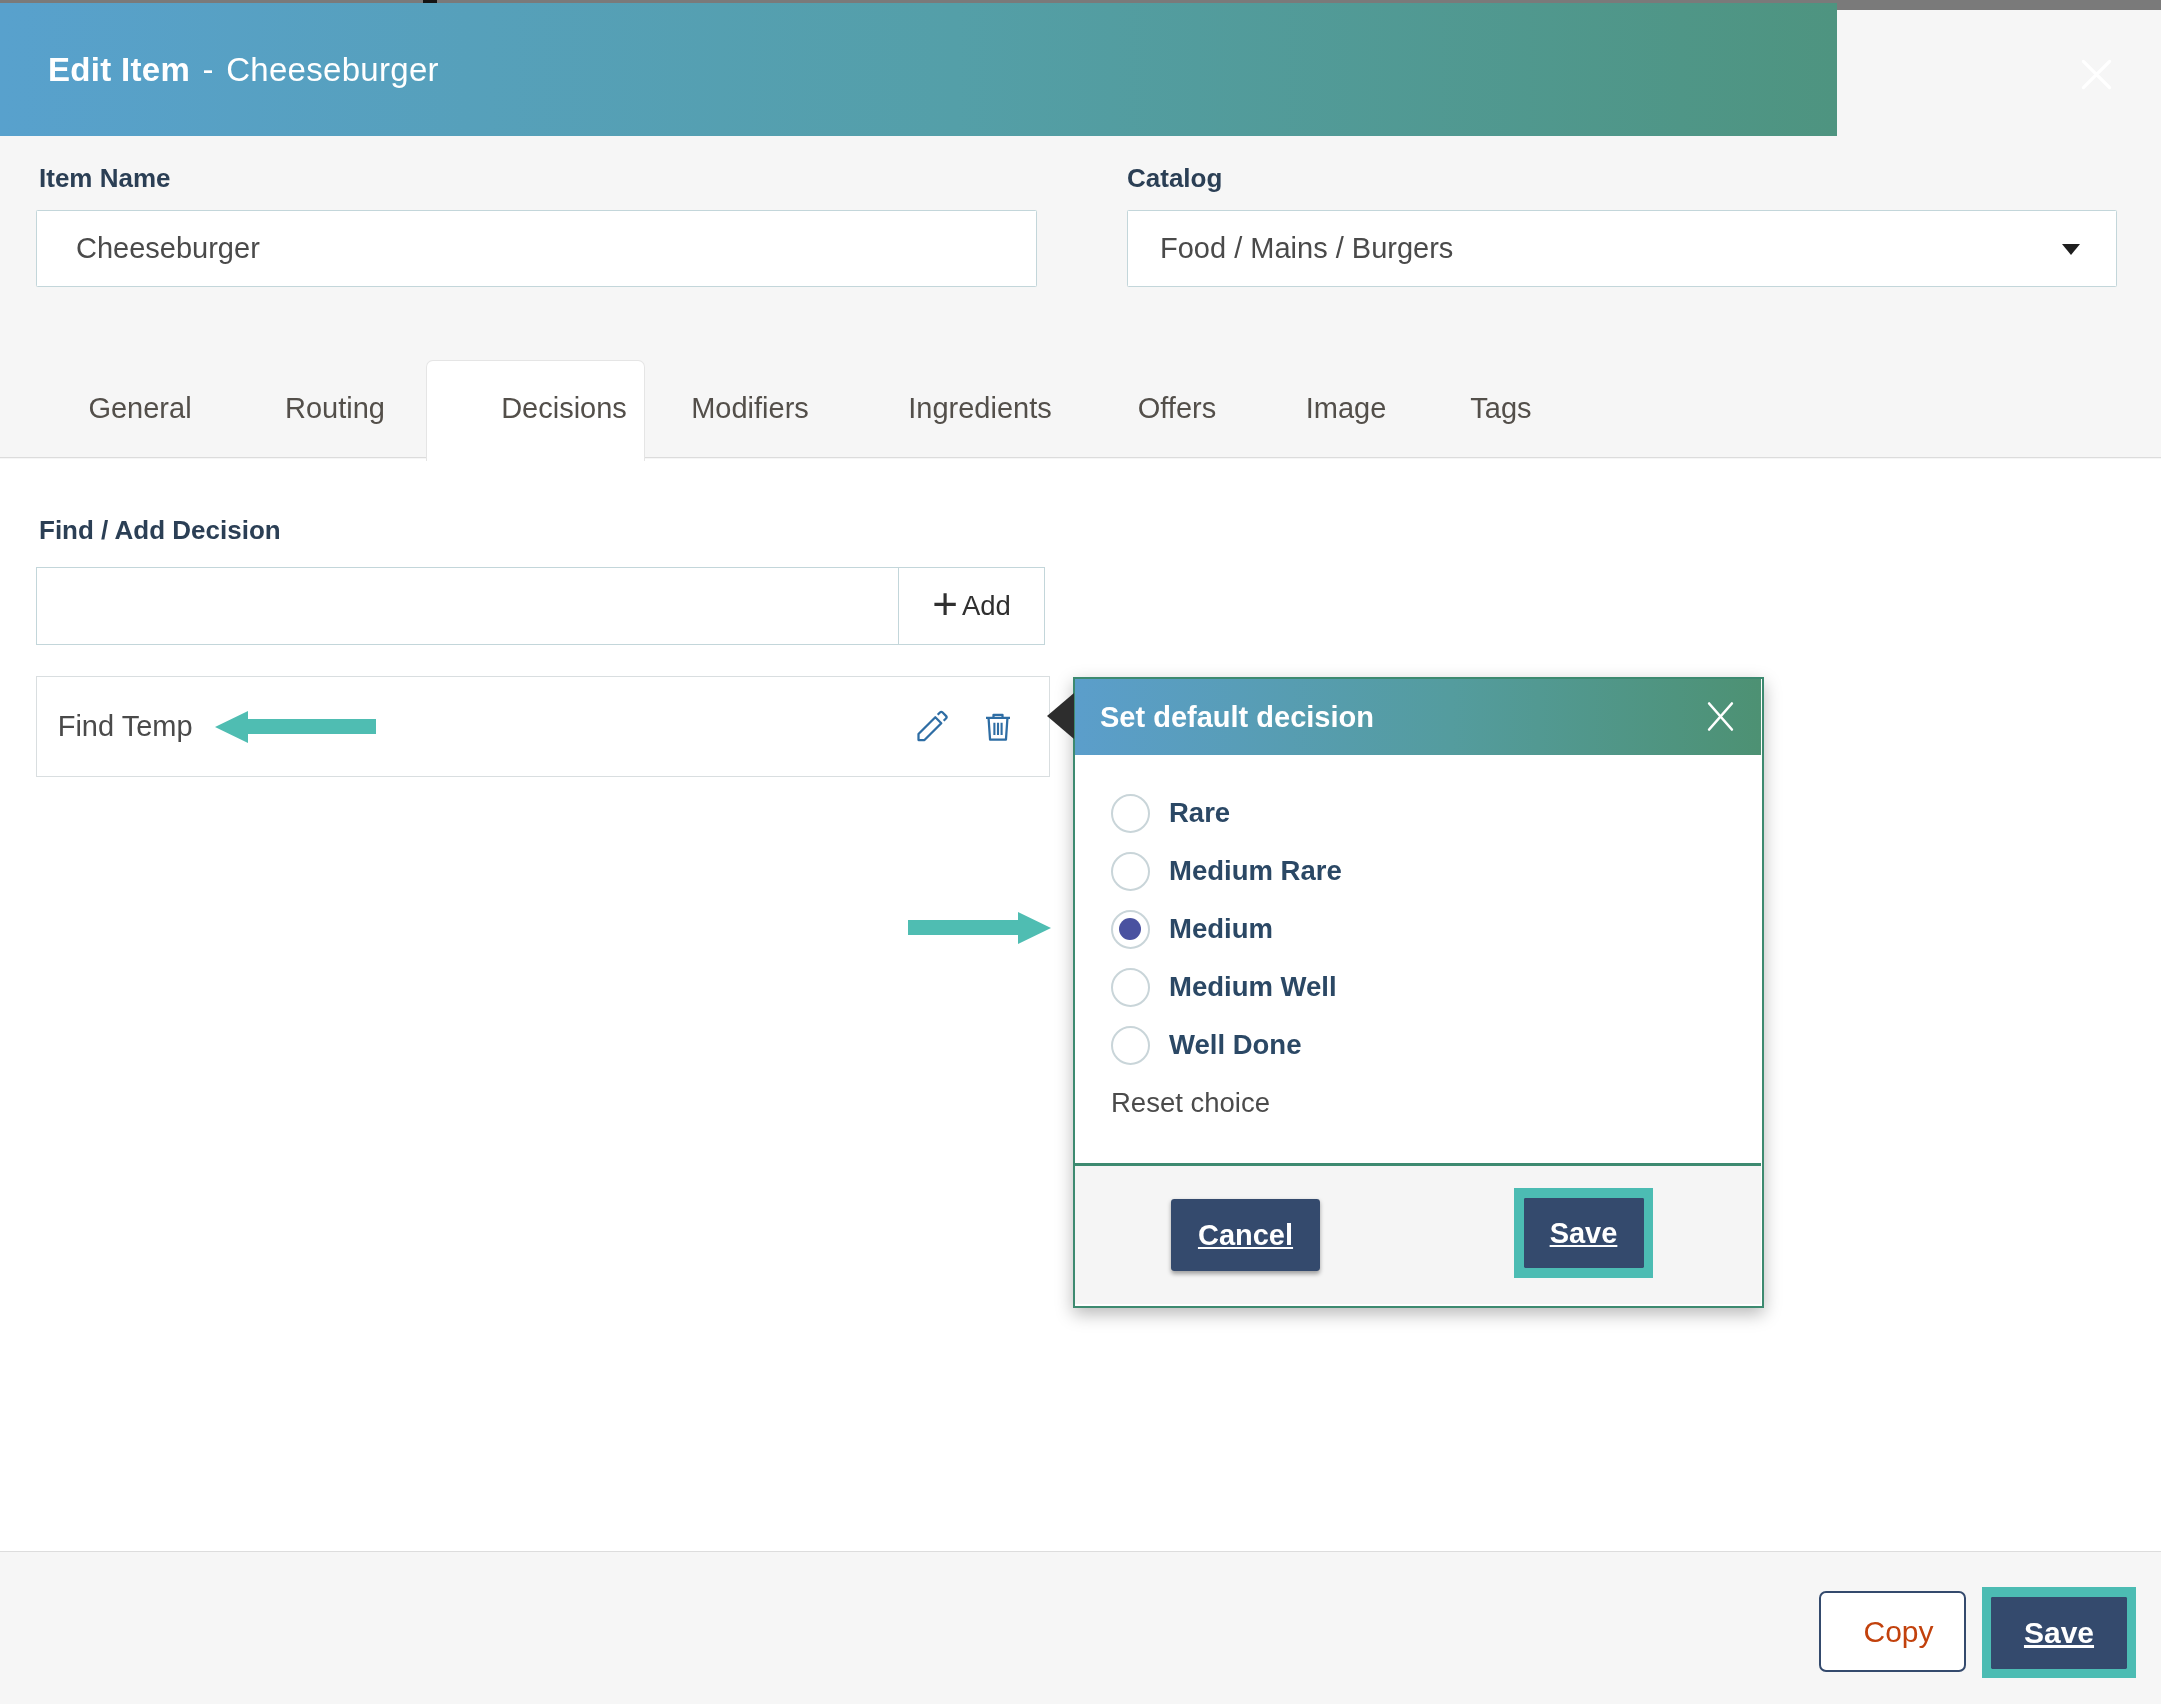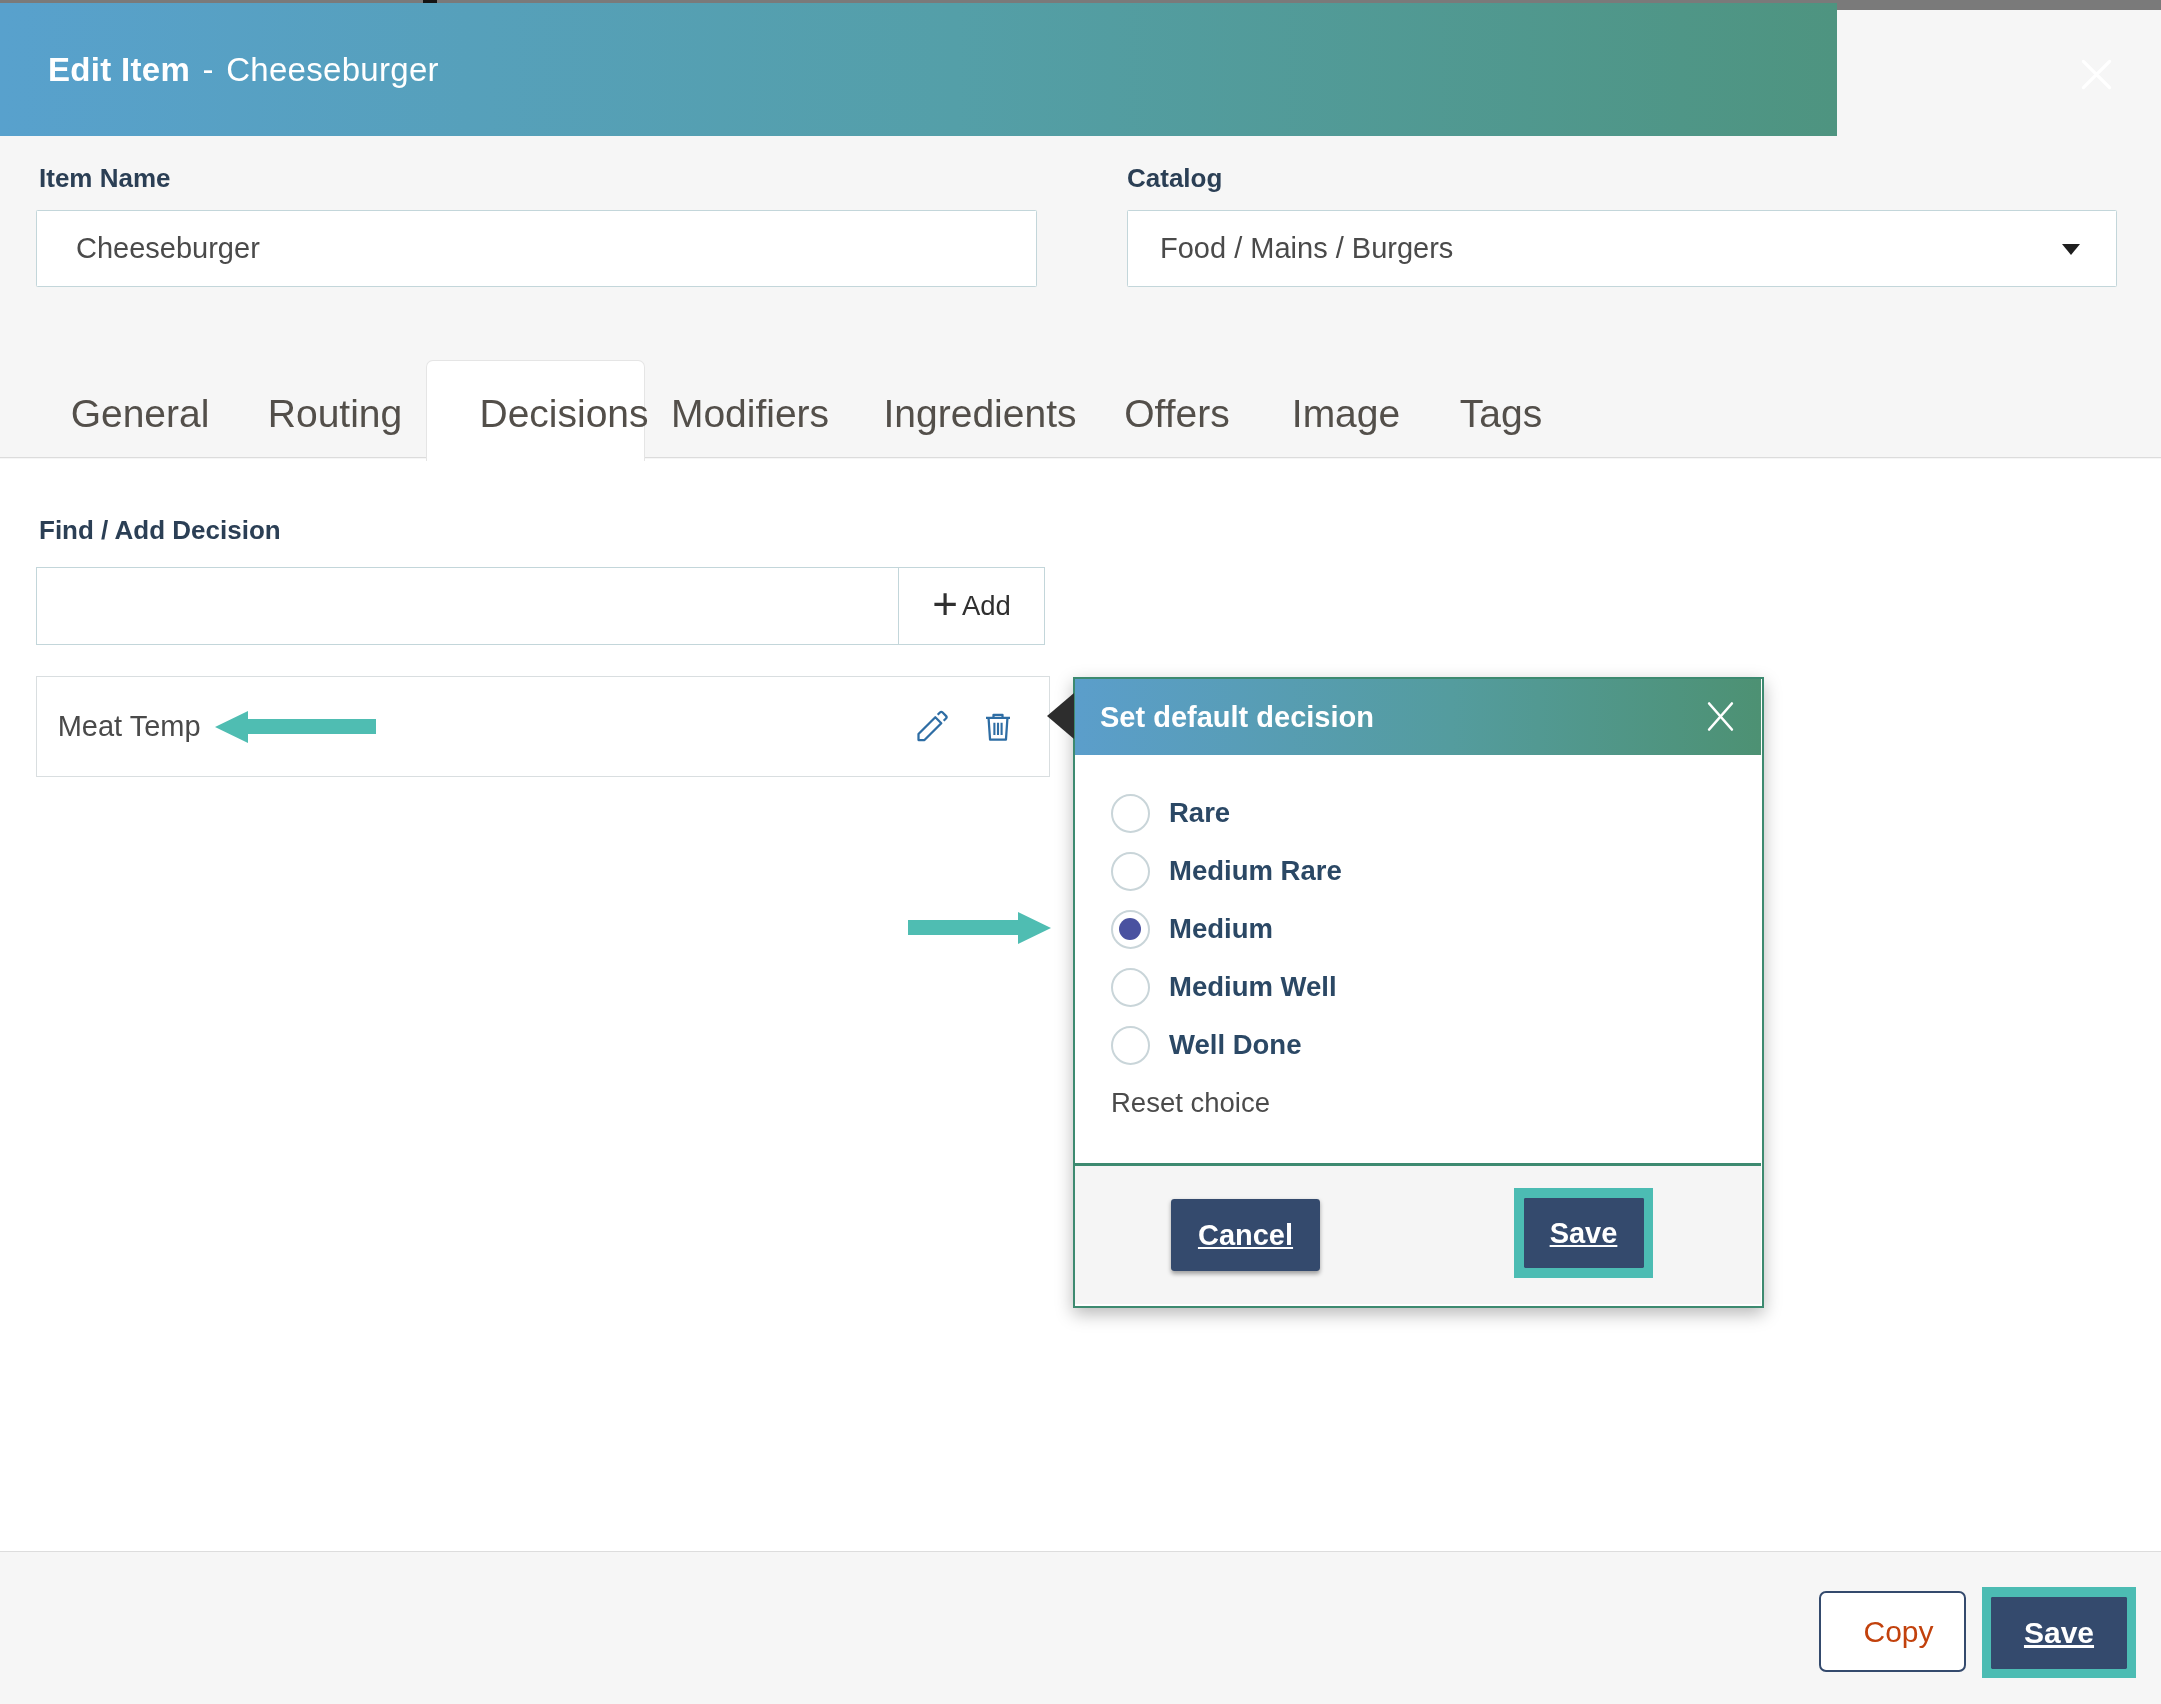--- a/index.html
+++ b/index.html
@@ -34,21 +34,21 @@
   .fld-item-name { left:36px;  top:210px; width:1001px; height:77px; padding-left:39px; }
   .fld-catalog   { left:1127px; top:210px; width:990px; height:77px; padding-left:32px; cursor:pointer; }
   .caret-down { position:absolute; right:36px; top:33px; width:0; height:0;
     border-left:9px solid transparent; border-right:9px solid transparent;
     border-top:11.7px solid #1e1e1e; }
 
   
   .tab-line { left:0; top:457px; width:2161px; height:1.4px; background:#dcdcdc; z-index:1; }
   .active-tab-box { left:426px; top:360px; width:219px; height:101px; background:#ffffff;
     border:1.4px solid #e5e5e5; border-bottom:none; border-radius:6.9px 6.9px 0 0; z-index:2; }
-  .tab { top:392px; transform:translateX(-50%); font-size:39px; color:#534f4a; z-index:3; cursor:pointer; white-space:nowrap; }
+  .tab { top:392px; transform:translateX(-50%); font-size:29px; color:#534f4a; z-index:3; cursor:pointer; white-space:nowrap; }
   .tab-general     { left:140px; }
   .tab-routing     { left:335px; }
   .tab-decisions   { left:564px;text-align:right; }
   .tab-modifiers   { left:750px; }
   .tab-ingredients { left:980px; }
   .tab-offers      { left:1177px; }
   .tab-image       { left:1346px; }
   .tab-tags        { left:1501px;text-align:center; }
 
   
@@ -168,21 +168,21 @@
 
 <div class="abs search-group">
   <input class="search-input" type="text" placeholder="" style="">
   <div class="add-btn">
     <span class="plus">+</span>
     <span class="add-txt">Add</span>
   </div>
 </div>
 
 <div class="abs decision-row">
-  <span class="row-label">Meat Temp</span>
+  <span class="row-label">Find Temp</span>
   <div class="row-icons">
     <svg width="36" height="39" viewBox="0 0 24 24">
       <path d="M14.2 5.8l4 4L7 21H3v-4L14.2 5.8z M15.8 4.2l1.5-1.5c.5-.5 1.3-.5 1.8 0l2.2 2.2c.5.5.5 1.3 0 1.8l-1.5 1.5" fill="none" stroke="#2e6da4" stroke-width="1.5" stroke-linejoin="round"></path>
     </svg>
     <svg width="36" height="39" viewBox="0 0 24 24">
       <path d="M4 6.3h16 M9 6.3V4.2h6v2.1 M5.7 6.3l1 14.5h10.6l1-14.5" fill="none" stroke="#2e6da4" stroke-width="1.5" stroke-linejoin="round"></path>
       <path d="M9.6 9.5v8.2 M12 9.5v8.2 M14.4 9.5v8.2" stroke="#2e6da4" stroke-width="1.4"></path>
     </svg>
   </div>
 </div>

